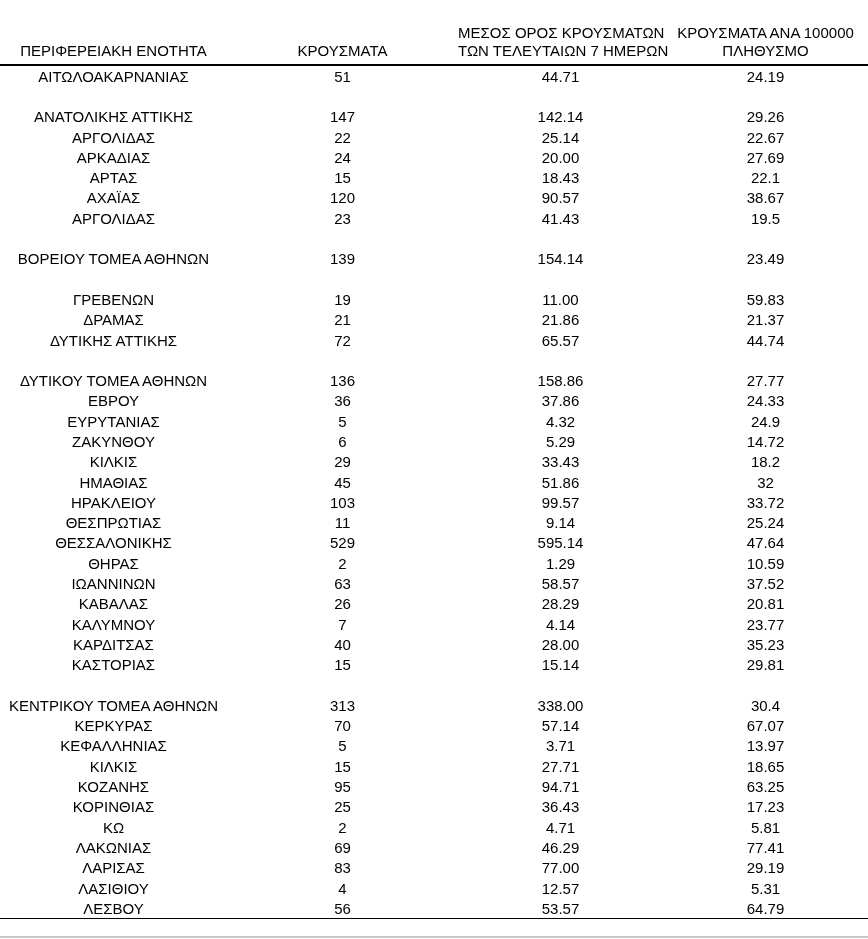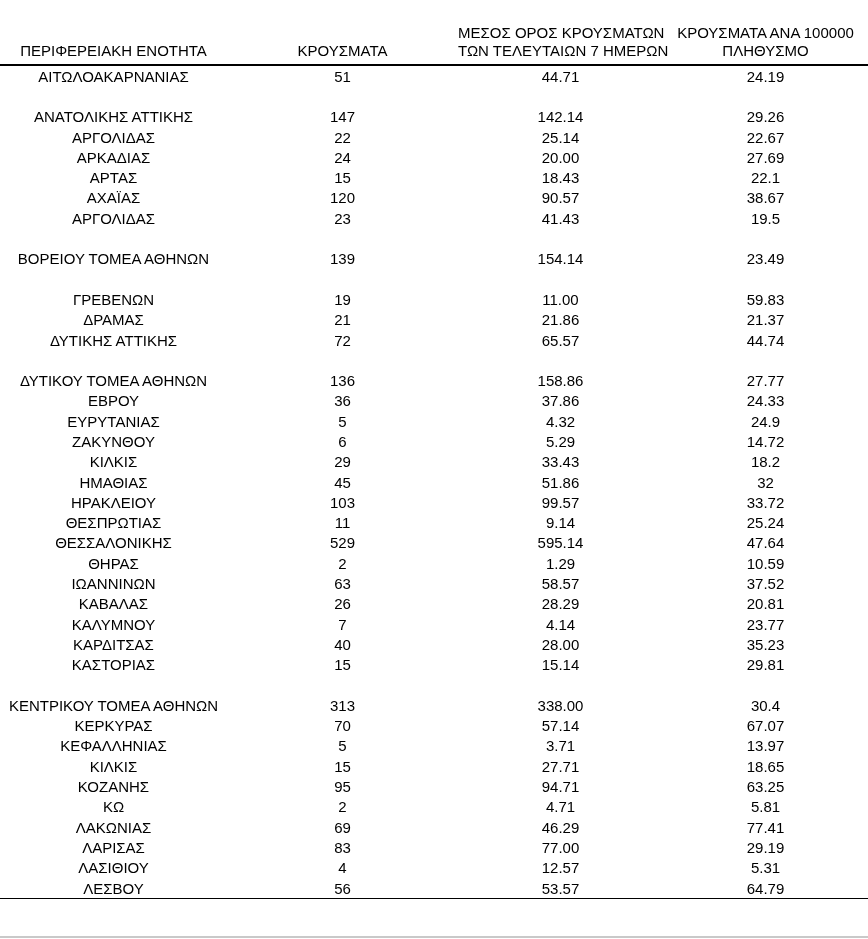--- a/index.html
+++ b/index.html
@@ -324,20 +324,26 @@
     <td>18.65</td>
   </tr>
 
   <tr>
     <td>ΚΟΖΑΝΗΣ</td>
     <td>95</td>
     <td>94.71</td>
     <td>63.25</td>
   </tr>
 
+  <tr>
+    <td>ΚΟΡΙΝΘΙΑΣ</td>
+    <td>25</td>
+    <td>36.43</td>
+    <td>17.23</td>
+  </tr>
 
   <tr>
     <td>ΚΩ</td>
     <td>2</td>
     <td>4.71</td>
     <td>5.81</td>
   </tr>
 
   <tr>
     <td>ΛΑΚΩΝΙΑΣ</td>

